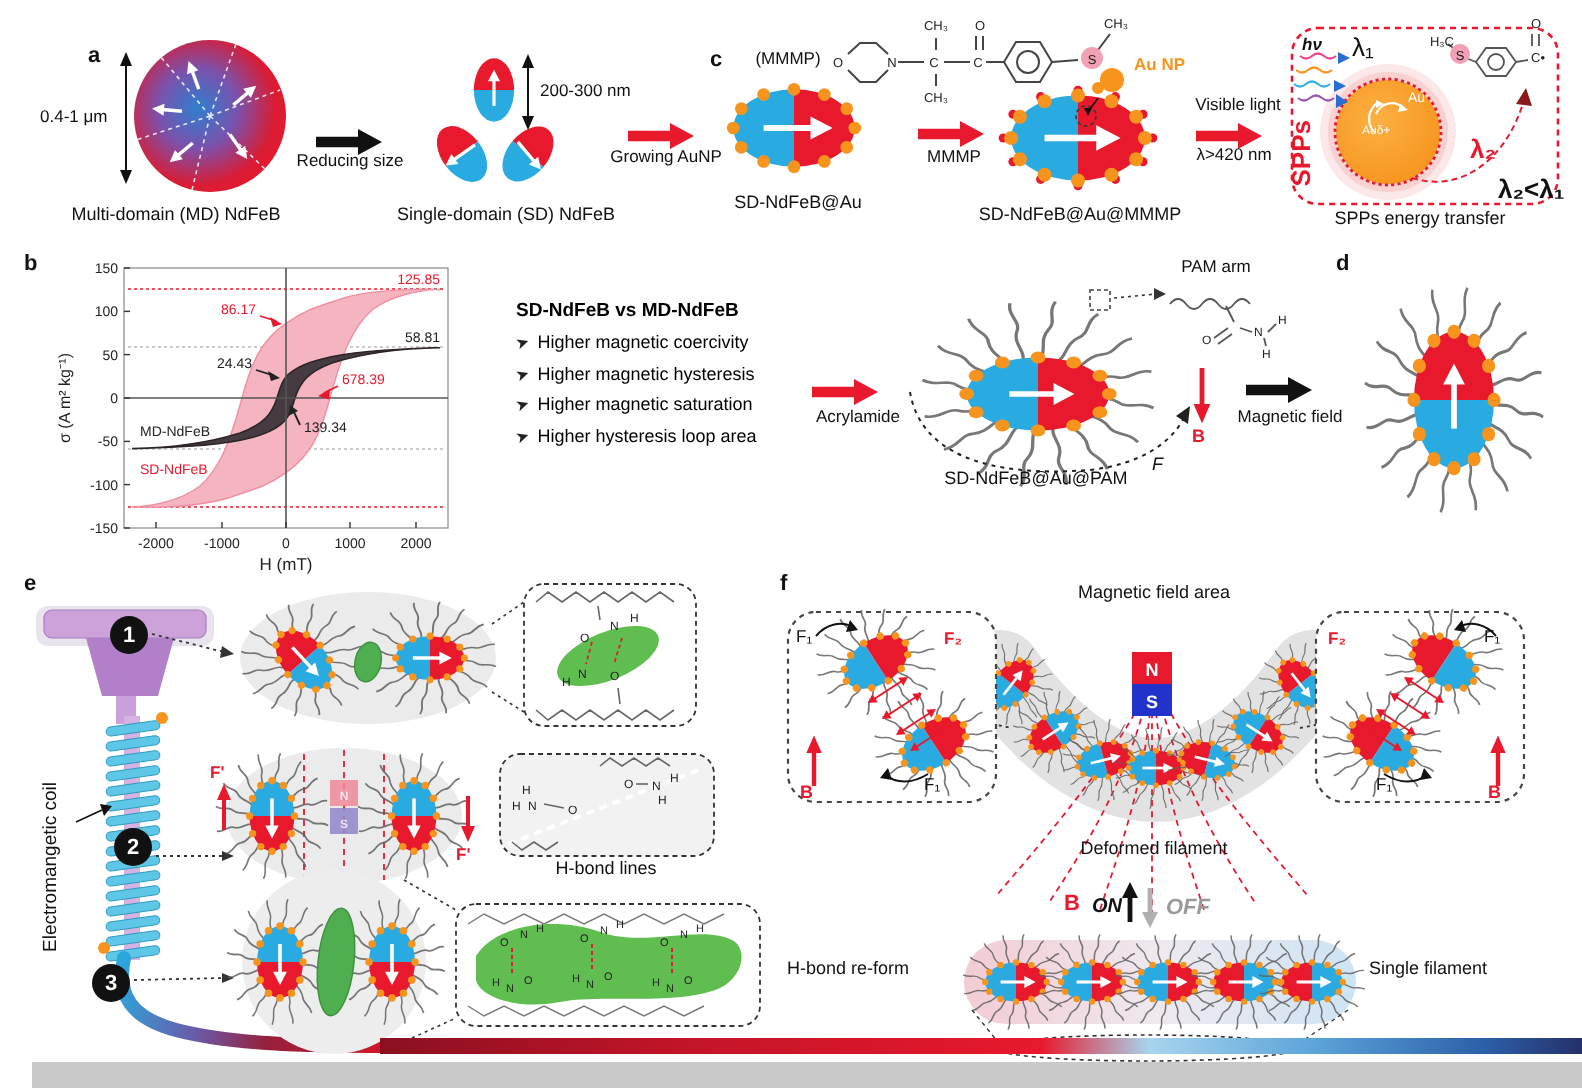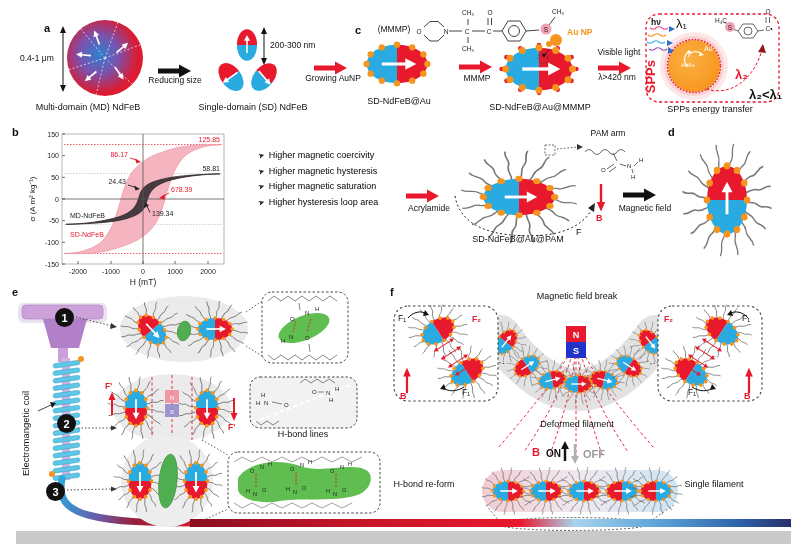--- a/index.html
+++ b/index.html
@@ -4,21 +4,21 @@
 <style>
   html,body{margin:0;padding:0;background:#fff}
   #fig{position:relative;width:791px;height:545px;background:#fff;
        font-family:"Liberation Sans",sans-serif;overflow:hidden}
   svg{font-family:"Liberation Sans",sans-serif}
   .t{position:absolute;font-size:9px;color:#111;white-space:nowrap;line-height:1.1}
   .c{transform:translateX(-50%)}
   .red{color:#e8192c}
   .gray{color:#9a9a9a}
   .b{font-weight:bold}
-  .i{}
+  .i{font-style:italic}
   .s8{font-size:8.5px}
   .s7{font-size:13px}
   .pl{font-size:11px;font-weight:bold}
   .badge{position:absolute;width:19px;height:19px;border-radius:50%;background:#111;color:#fff;
          font-size:11px;font-weight:bold;display:flex;align-items:center;justify-content:center}
   .vert{position:absolute;writing-mode:vertical-rl;transform:rotate(180deg);font-size:9.5px;color:#111}
   #compare{position:absolute;left:258px;top:150px;width:178px}
   #compare .ttl{font-size:9.5px;font-weight:bold;margin-bottom:5px}
   .blt{display:flex;gap:4px;align-items:baseline;font-size:9px;margin-bottom:5.5px}
   .glyph{display:inline-block;transform:rotate(-18deg);font-size:8px;color:#222}
@@ -842,20 +842,21 @@
 <div class="t c s8" style="left:617px;top:73px">λ&gt;420 nm</div>
 <div class="t b i s8" style="left:651px;top:18px">hν</div>
 <div class="t s7" style="left:676px;top:17px">λ₁</div>
 <div class="t s7 red b" style="left:735px;top:68px">λ₂</div>
 <div class="t s7 b" style="left:749px;top:88px">λ₂&lt;λ₁</div>
 <div class="t s7 red b" style="left:644px;top:60px;writing-mode:vertical-rl;transform:rotate(180deg)">SPPs</div>
 <div class="t c" style="left:710px;top:105px">SPPs energy transfer</div>
 
 <div class="t pl" style="left:12px;top:126px">b</div>
 <div id="compare">
+  <div class="ttl">SD-NdFeB vs MD-NdFeB</div>
   <div class="blt">
         <span class="glyph">➤</span>
         <span>Higher magnetic coercivity</span>
       </div>
   <div class="blt">
         <span class="glyph">➤</span>
         <span>Higher magnetic hysteresis</span>
       </div>
   <div class="blt">
         <span class="glyph">➤</span>
@@ -885,21 +886,21 @@
     </div>
 <div class="badge" style="left:46px;top:482px">
       <span>3</span>
     </div>
 <div class="t red s8 b" style="left:105px;top:382px">F'</div>
 <div class="t red s8 b" style="left:228px;top:423px">F'</div>
 <div class="t c" style="left:303px;top:430px">H-bond lines</div>
 <div class="t c" style="left:424px;top:480px">H-bond re-form</div>
 
 <div class="t pl" style="left:390px;top:286px">f</div>
-<div class="t c" style="left:577px;top:292px">Magnetic field break</div>
+<div class="t c" style="left:577px;top:292px">Magnetic field area</div>
 <div class="t s8" style="left:398px;top:314px">F₁</div>
 <div class="t s8" style="left:462px;top:388px">F₁</div>
 <div class="t s8 red b" style="left:472px;top:315px">F₂</div>
 <div class="t red b" style="left:400px;top:392px">B</div>
 <div class="t s8" style="left:742px;top:314px">F₁</div>
 <div class="t s8" style="left:688px;top:388px">F₁</div>
 <div class="t s8 red b" style="left:664px;top:315px">F₂</div>
 <div class="t red b" style="left:744px;top:392px">B</div>
 <div class="t c" style="left:577px;top:420px">Deformed filament</div>
 <div class="t red b" style="left:532px;top:446px;font-size:11px">B</div>

